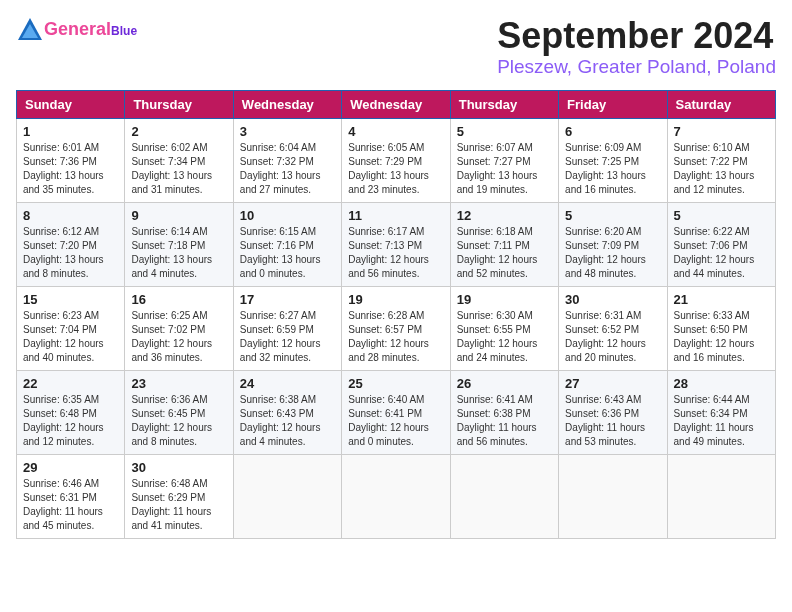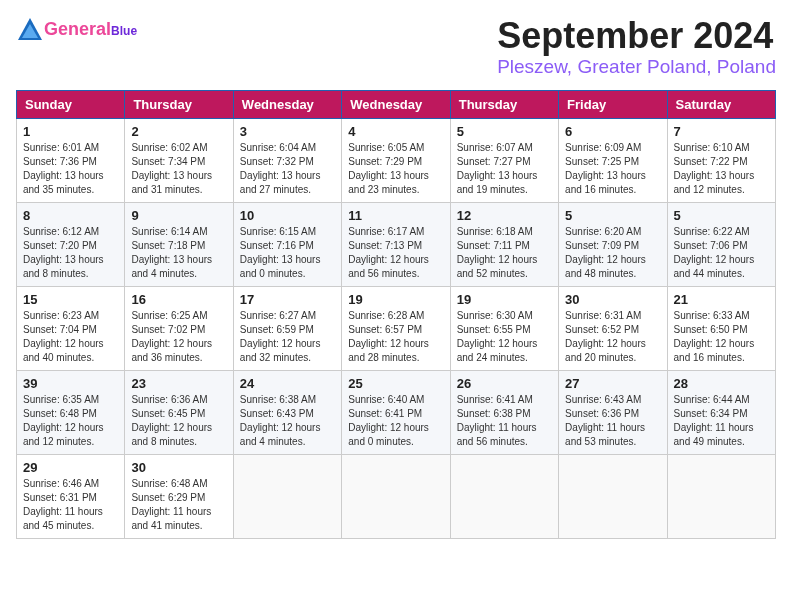--- a/index.html
+++ b/index.html
@@ -216,21 +216,21 @@
           <span class="day-number">30</span>
           <div class="day-info">Sunrise: 6:31 AM<br>Sunset: 6:52 PM<br>Daylight: 12 hours<br>and 20 minutes.</div>
         </td>
         <td>
           <span class="day-number">21</span>
           <div class="day-info">Sunrise: 6:33 AM<br>Sunset: 6:50 PM<br>Daylight: 12 hours<br>and 16 minutes.</div>
         </td>
       </tr>
       <tr>
         <td>
-          <span class="day-number">39</span>
+          <span class="day-number">22</span>
           <div class="day-info">Sunrise: 6:35 AM<br>Sunset: 6:48 PM<br>Daylight: 12 hours<br>and 12 minutes.</div>
         </td>
         <td>
           <span class="day-number">23</span>
           <div class="day-info">Sunrise: 6:36 AM<br>Sunset: 6:45 PM<br>Daylight: 12 hours<br>and 8 minutes.</div>
         </td>
         <td>
           <span class="day-number">24</span>
           <div class="day-info">Sunrise: 6:38 AM<br>Sunset: 6:43 PM<br>Daylight: 12 hours<br>and 4 minutes.</div>
         </td>

